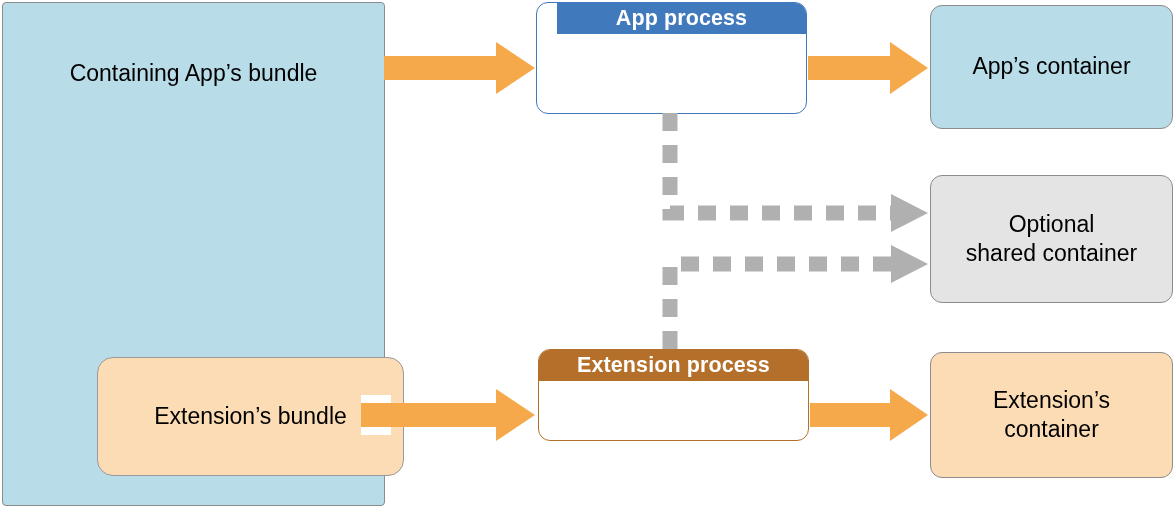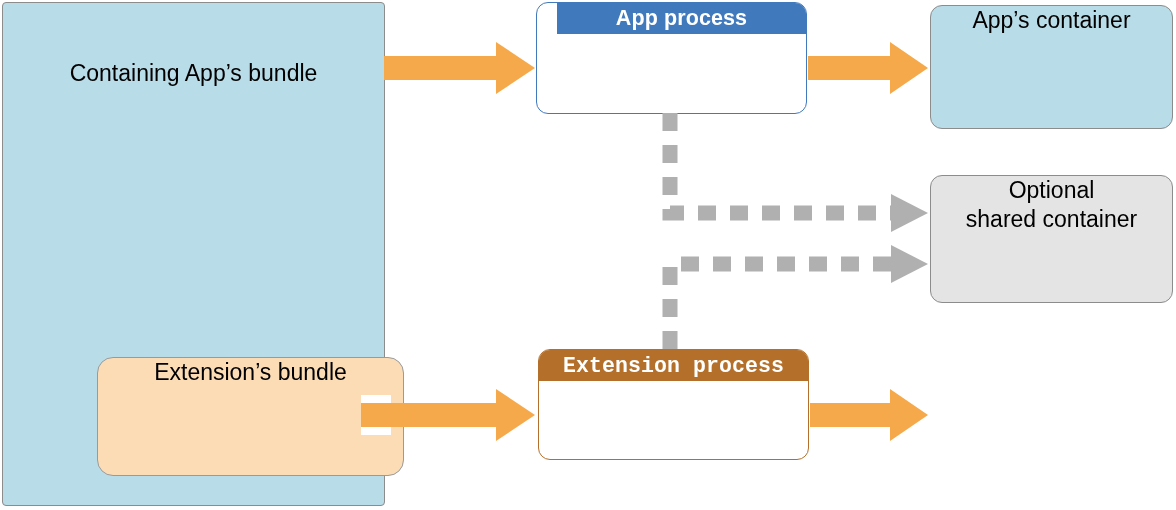--- a/index.html
+++ b/index.html
@@ -16,20 +16,21 @@
     overflow: hidden;
   }
 
   
   .box {
     position: absolute;
     box-sizing: border-box;
     border: 1.5px solid #8c8c8c;
     border-radius: 12px;
     display: flex;
+    align-items: center;
     justify-content: center;
     text-align: center;
     color: #000000;
     font-size: 23px;
     line-height: 1.28;
     white-space: pre-line;
   }
 
   .containing-app {
     left: 2px;  top: 2px;
@@ -71,23 +72,22 @@
 
   .app-process {
     left: 536px; top: 2px;
     width: 271px; height: 112px;
     border: 1.8px solid #4179bd;
   }
   .app-process .hdr { background: #4179bd; margin-left: 20px; }
 
   .ext-process {
     left: 538px; top: 349px;
-    width: 271px; height: 111px;
+    width: 271px; height: 92px;
     border: 1.8px solid #b4702a;
-    font-family: Liberation Mono, monospace;
   }
   .ext-process .hdr { background: #b4702a; }
 
   
   .app-container {
     left: 930px; top: 5px;
     width: 243px; height: 124px;
     background: #b8dce8;
   }
   .shared-container {
@@ -142,20 +142,24 @@
 
   <div class="box app-container">
     <span>App’s container</span>
   </div>
 
   <div class="box shared-container">
     <span>Optional
 shared container</span>
   </div>
 
+  <div class="box ext-container">
+    <span>Extension’s
+container</span>
+  </div>
 
   <svg id="arrows" viewBox="0 0 1176 510">
 
     <g>
       <path d="M384,56 L496,56 L496,42 L535,68 L496,94 L496,80 L384,80 Z" fill="#f5a94b"></path>
     </g>
 
     <g>
       <path d="M808,56 L890,56 L890,42 L928,68 L890,94 L890,80 L808,80 Z" fill="#f5a94b"></path>
     </g>

